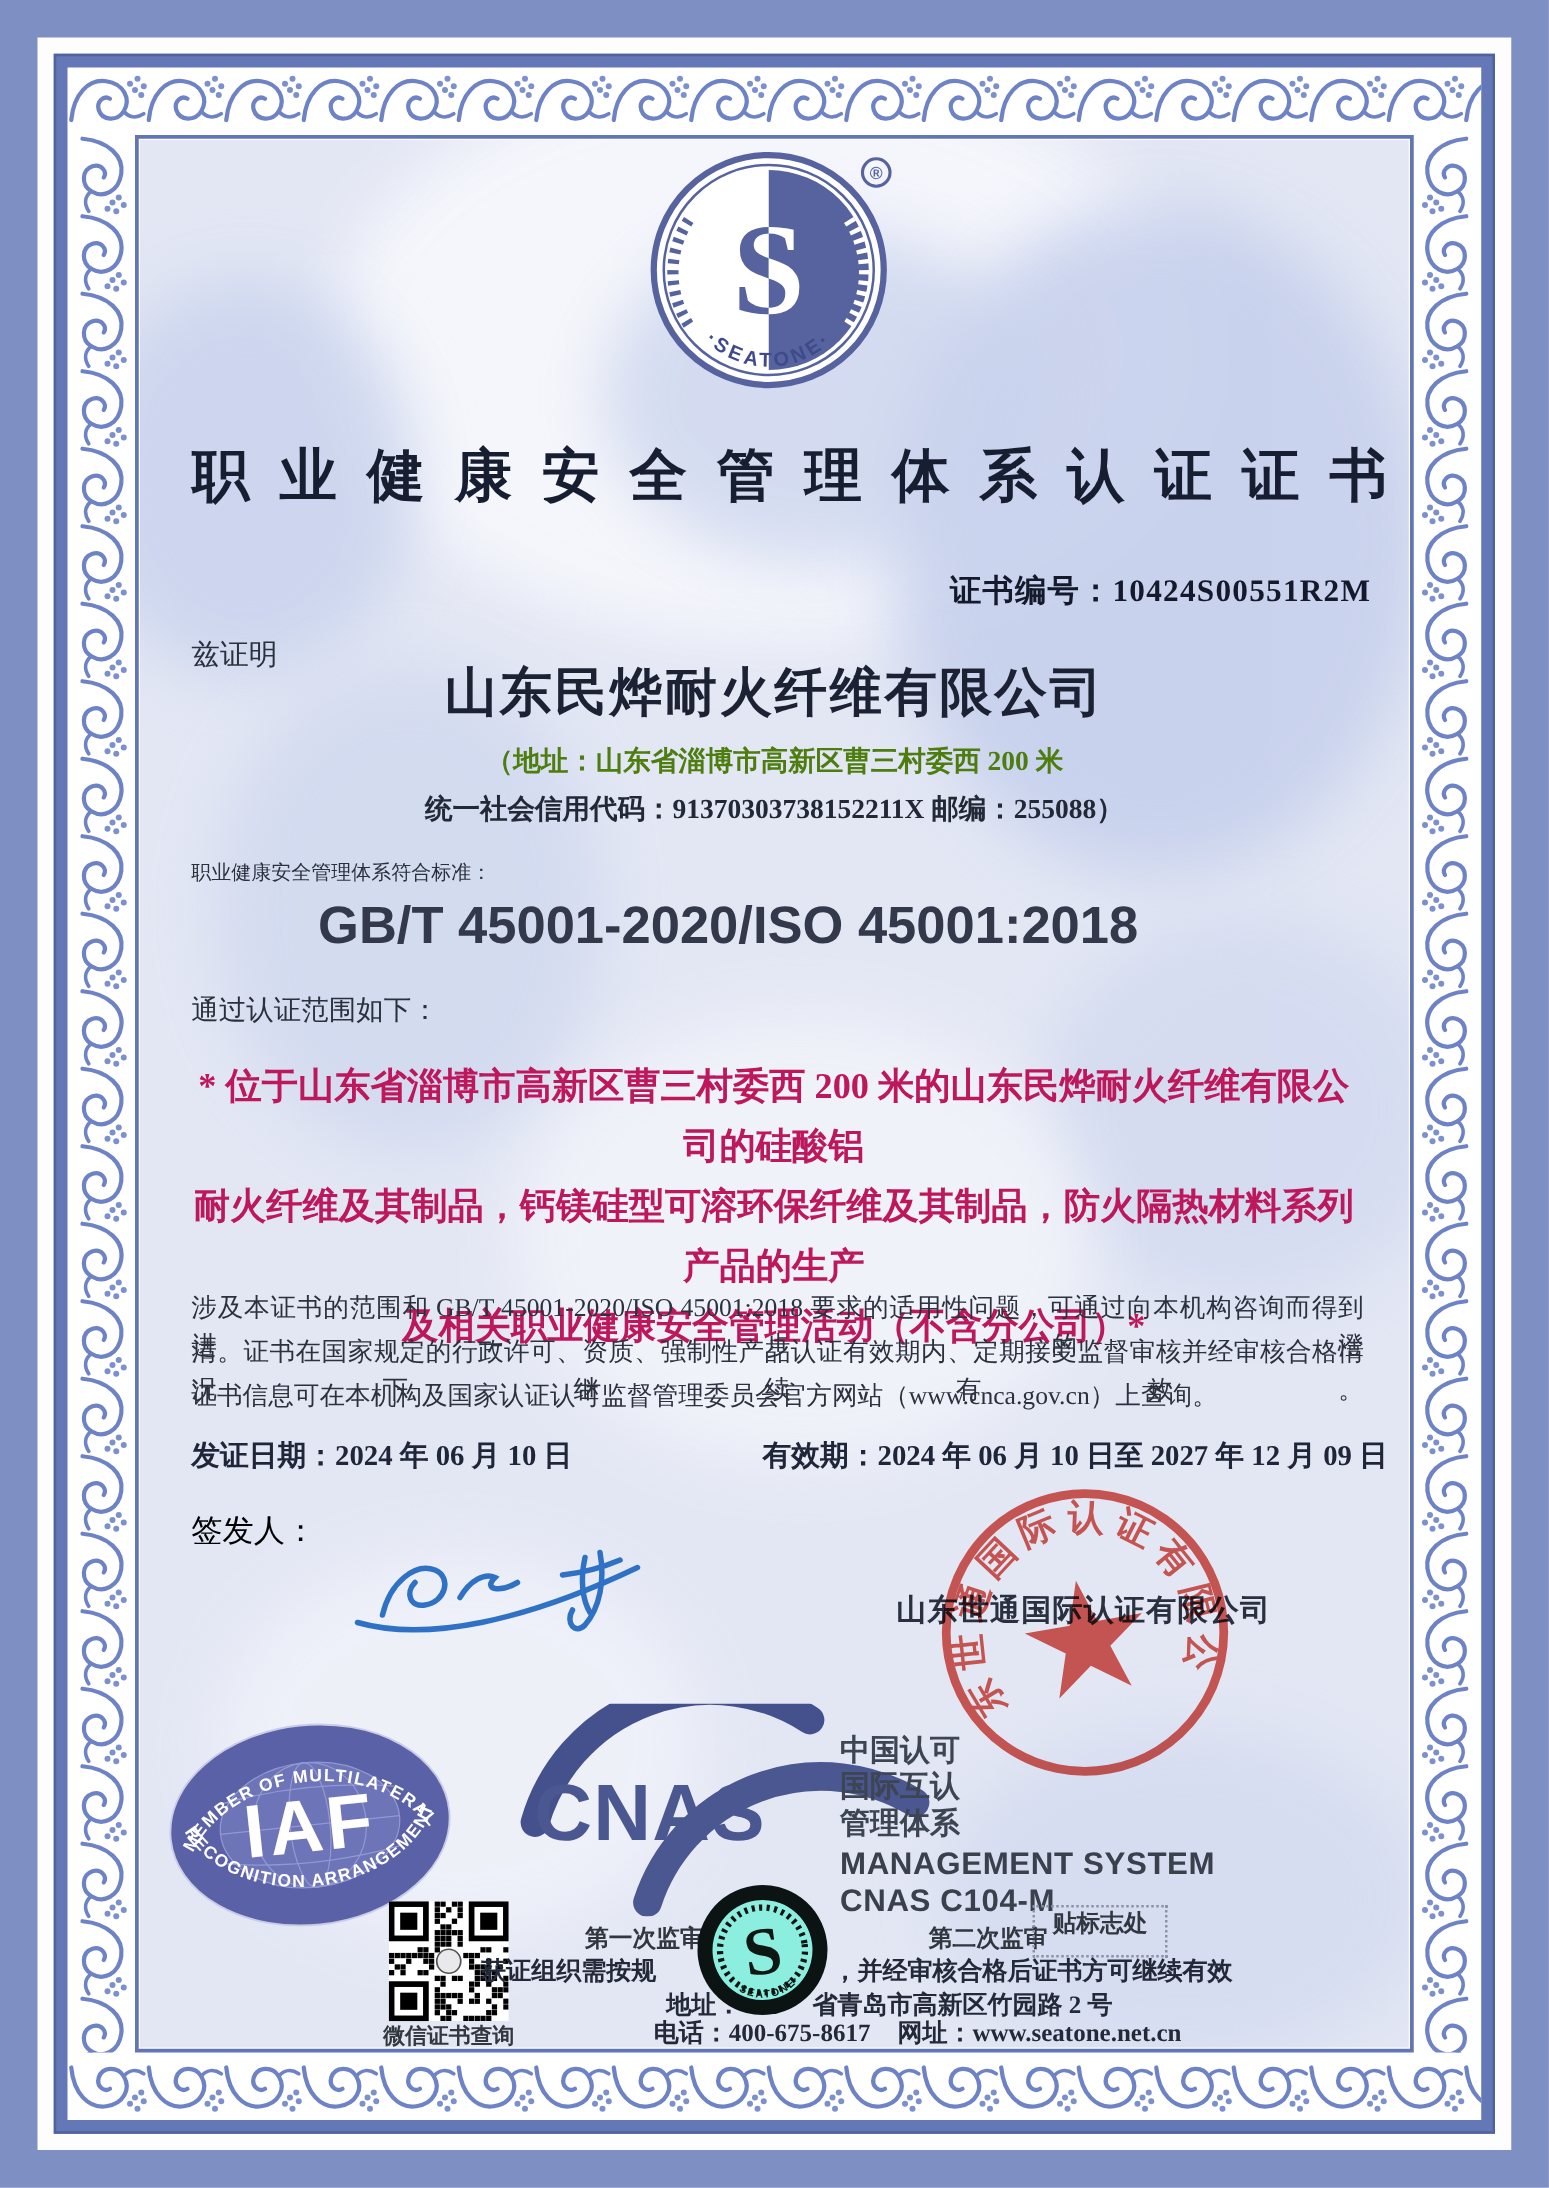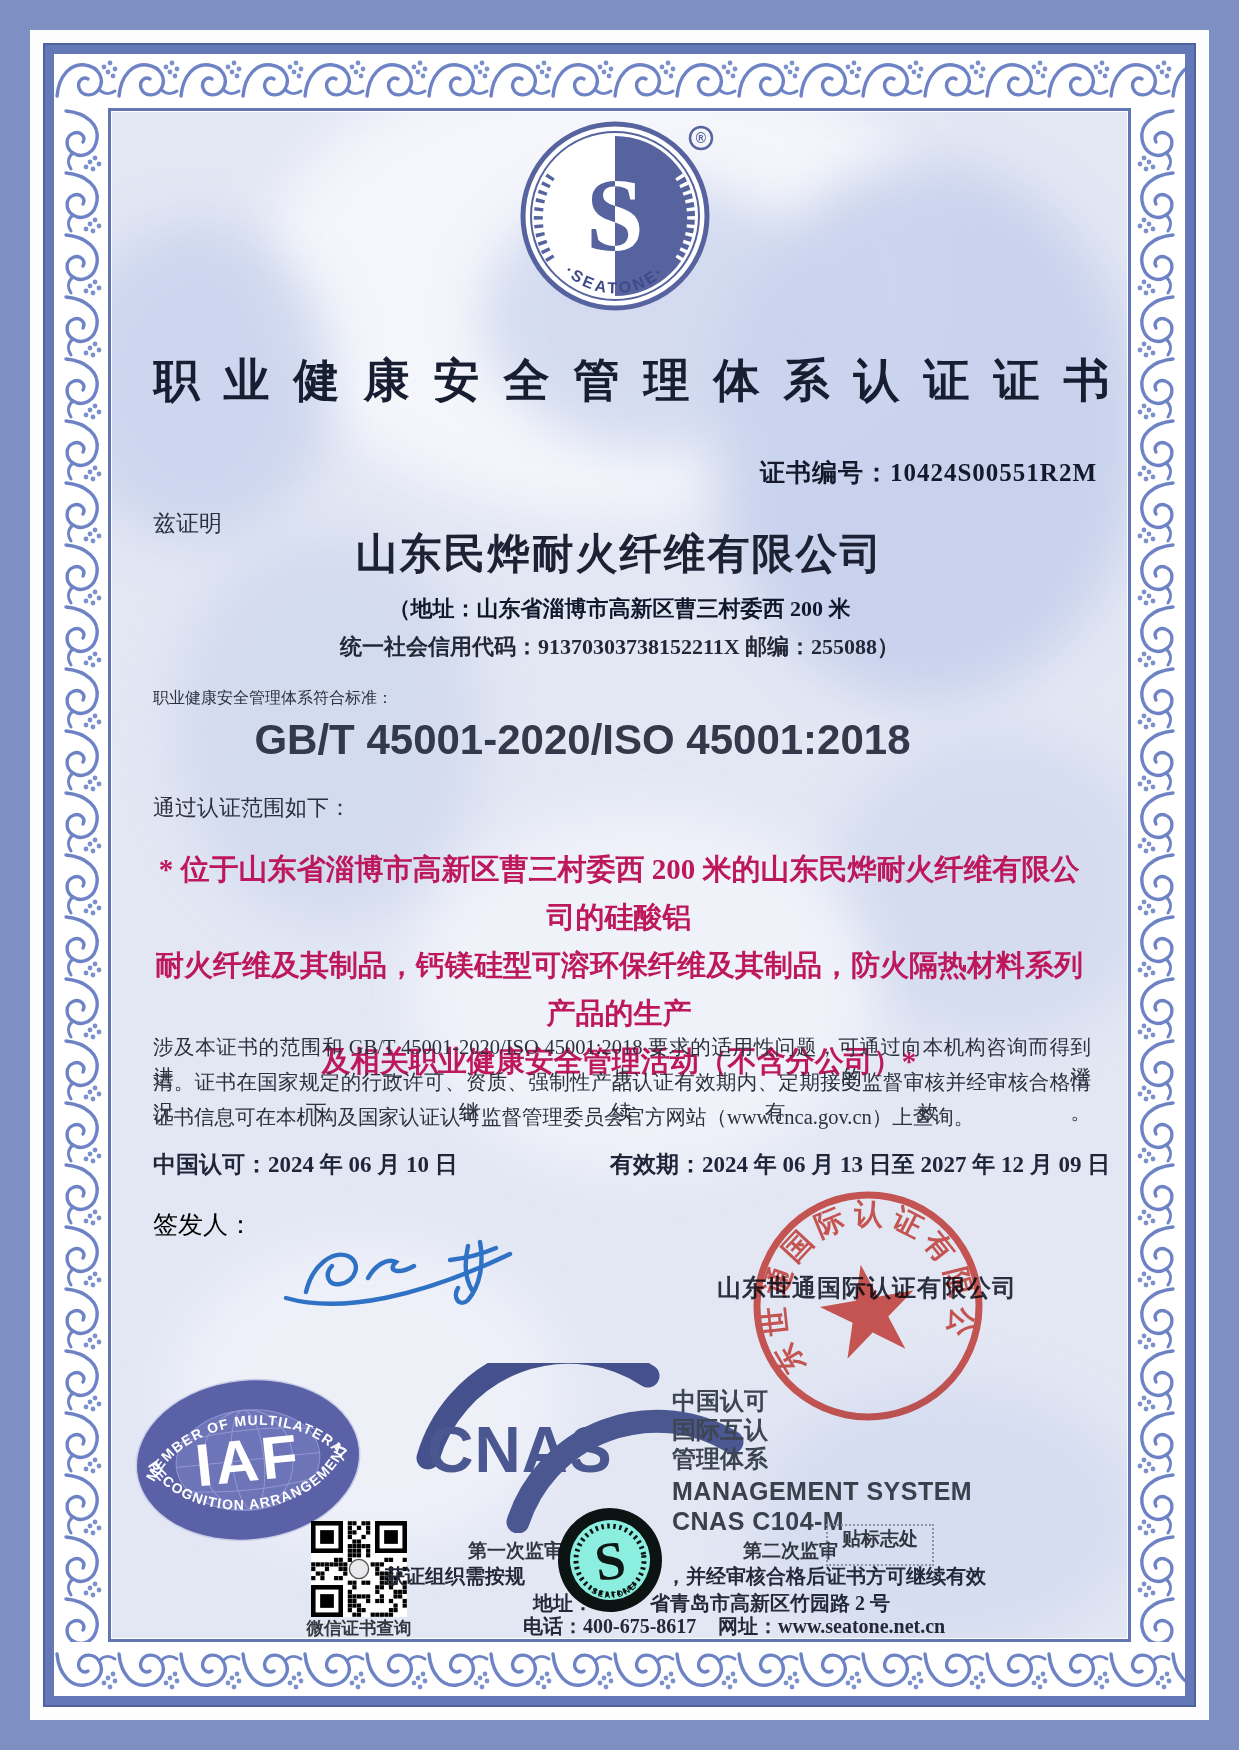--- a/index.html
+++ b/index.html
@@ -18,21 +18,21 @@
   
   .content{position:absolute;inset:112px;background:#e3e7f4;overflow:hidden;}
   .blob{position:absolute;border-radius:50%;filter:blur(26px);}
   .abs{position:absolute;}
   .cjk{color:#262b38;}
   .title{top:238px;left:0;width:100%;text-align:center;font-size:46px;font-weight:700;color:#181e31;
          letter-spacing:24px;padding-left:24px;white-space:nowrap;}
   .certno{top:344px;right:30px;font-size:25px;font-weight:700;color:#141a2c;letter-spacing:1px;}
   .certify{top:396px;left:41px;font-size:23px;color:#2b303d;}
   .company{top:414px;left:0;width:100%;text-align:center;font-size:42px;font-weight:700;color:#1c2234;letter-spacing:2px;}
-  .addr{top:482px;left:0;width:100%;text-align:center;font-size:22px;font-weight:700;color:#0f172a;}
+  .addr{top:482px;left:0;width:100%;text-align:center;font-size:22px;font-weight:700;color:#4d7c0f;}
   .credit{top:520px;left:0;width:100%;text-align:center;font-size:22px;font-weight:700;color:#232836;}
   .stdintro{top:576px;left:41px;font-size:16px;color:#2b303d;}
   .standard{top:604px;left:0;width:100%;text-align:center;transform:translateX(-37px);
             font-family:"Liberation Sans","DejaVu Sans",sans-serif;font-size:42px;font-weight:600;color:#33384a;}
   .scopeintro{top:681px;left:41px;font-size:22px;color:#2b303d;}
   .scope{top:733px;left:37px;width:940px;text-align:center;font-size:29px;line-height:48px;font-weight:700;color:#be185d;}
   .notice{left:41px;width:938px;font-size:20.5px;line-height:30px;color:#2c313e;}
   .just{text-align:justify;text-align-last:justify;}
   .daterow{top:1037px;left:0;width:100%;font-size:23px;font-weight:600;color:#20263a;}
   .daterow .d1{position:absolute;left:41px;top:0;}
@@ -233,22 +233,22 @@
       <div>* 位于山东省淄博市高新区曹三村委西 200 米的山东民烨耐火纤维有限公司的硅酸铝</div>
       <div>耐火纤维及其制品，钙镁硅型可溶环保纤维及其制品，防火隔热材料系列产品的生产</div>
       <div>及相关职业健康安全管理活动（不含分公司）*</div>
     </div>
 
     <div class="abs notice just" style="top:920px">涉及本证书的范围和 GB/T 45001-2020/ISO 45001:2018 要求的适用性问题，可通过向本机构咨询而得到进一步的澄</div>
     <div class="abs notice just" style="top:955px">清。证书在国家规定的行政许可、资质、强制性产品认证有效期内、定期接受监督审核并经审核合格情况下继续有效。</div>
     <div class="abs notice" style="top:990px">证书信息可在本机构及国家认证认可监督管理委员会官方网站（www.cnca.gov.cn）上查询。</div>
 
     <div class="abs daterow">
-      <span class="d1"><span>中国认可：</span><span>2024 年 06 月 10 日</span></span>
-      <span class="d2"><span>有效期：</span><span>2024 年 06 月 13 日至 2027 年 12 月 09 日</span></span>
+      <span class="d1"><span>发证日期：</span><span>2024 年 06 月 10 日</span></span>
+      <span class="d2"><span>有效期：</span><span>2024 年 06 月 10 日至 2027 年 12 月 09 日</span></span>
     </div>
 
     <div class="abs signer cjk">签发人：</div>
 
     <svg class="abs sig" width="280" height="105" viewBox="0 0 280 105">
       <g fill="none" stroke="#2e71c5" stroke-width="4.4" stroke-linecap="round">
         <path d="M14,78 C70,94 150,76 238,34"></path>
         <path d="M34,72 C40,46 60,30 76,36 C90,42 84,62 68,64 C56,66 52,54 60,46"></path>
         <path d="M96,58 C104,44 116,38 124,42 C114,52 128,54 142,46"></path>
         <path d="M196,26 C192,44 194,60 200,70"></path>

